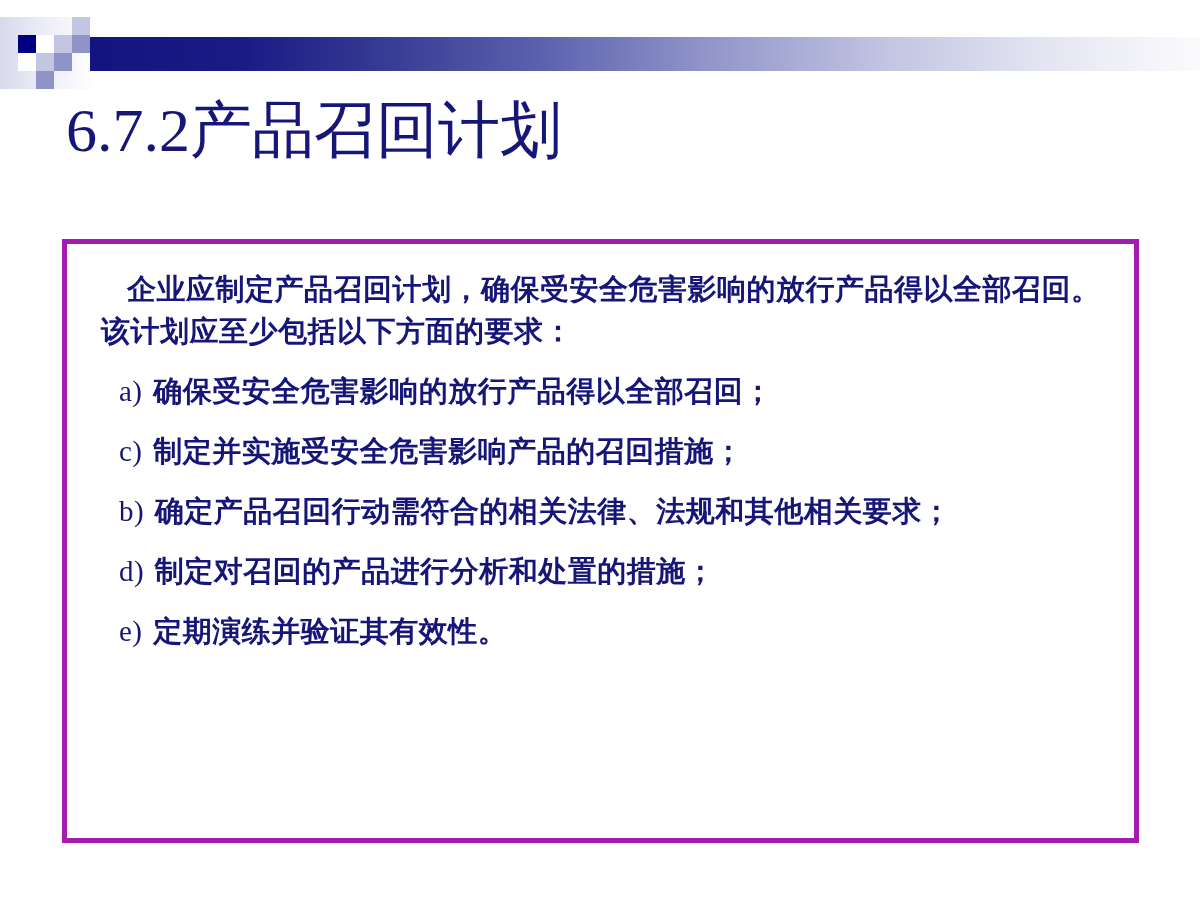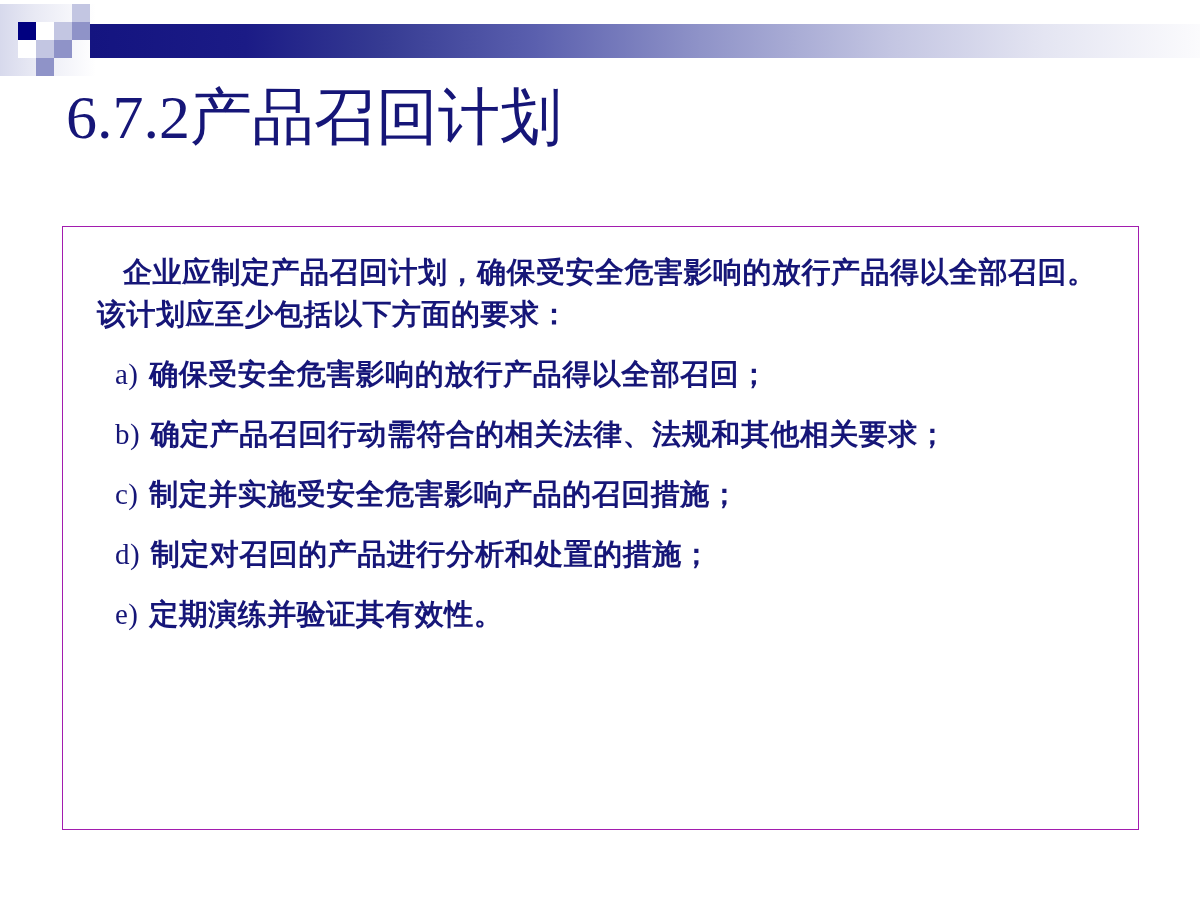--- a/index.html
+++ b/index.html
@@ -11,21 +11,21 @@
     height: 900px;
     background: #ffffff;
     font-family: "Liberation Sans", "DejaVu Sans", sans-serif;
     overflow: hidden;
     position: relative;
   }
 
   
   .slide {
     position: absolute;
-    top: 4px; left: 0;
+    top: 17px; left: 0;
     width: 1200px;
     height: 788px;
     background: #ffffff;
   }
 
   
   .deco {
     position: absolute;
     top: 0; left: 0;
     width: 1200px;
@@ -77,21 +77,21 @@
     letter-spacing: 0px;
   }
 
   
   .content-box {
     position: absolute;
     left: 62px;
     top: 222px;
     width: 1077px;
     height: 604px;
-    border: 1px solid #a21caf;
+    border: 5px solid #a21caf;
     background: #ffffff;
     box-sizing: border-box;
     padding: 16px 16px 0 16px;
   }
 
   .body-line {
     color: #161678;
     font-family: "DejaVu Sans", "Liberation Sans", sans-serif;
     font-size: 29px;
     line-height: 42px;
@@ -160,23 +160,23 @@
   </div>
 
   <div class="title">6.7.2产品召回计划</div>
 
   <div class="content-box">
 
     <p class="body-line para-intro">企业应制定产品召回计划，确保受安全危害影响的放行产品得以全部召回。该计划应至少包括以下方面的要求：</p>
 
     <p class="body-line item"><span class="item-marker">a)</span> <span>确保受安全危害影响的放行产品得以全部召回；</span></p>
 
+    <p class="body-line item"><span class="item-marker">c)</span> <span>制定并实施受安全危害影响产品的召回措施；</span></p>
+
     <p class="body-line item"><span class="item-marker">b)</span> <span>确定产品召回行动需符合的相关法律、法规和其他相关要求；</span></p>
-
-    <p class="body-line item"><span class="item-marker">c)</span> <span>制定并实施受安全危害影响产品的召回措施；</span></p>
 
     <p class="body-line item"><span class="item-marker">d)</span> <span>制定对召回的产品进行分析和处置的措施；</span></p>
 
     <p class="body-line item"><span class="item-marker">e)</span> <span>定期演练并验证其有效性。</span></p>
 
 
   </div>
 </div>
 
 </body></html>

